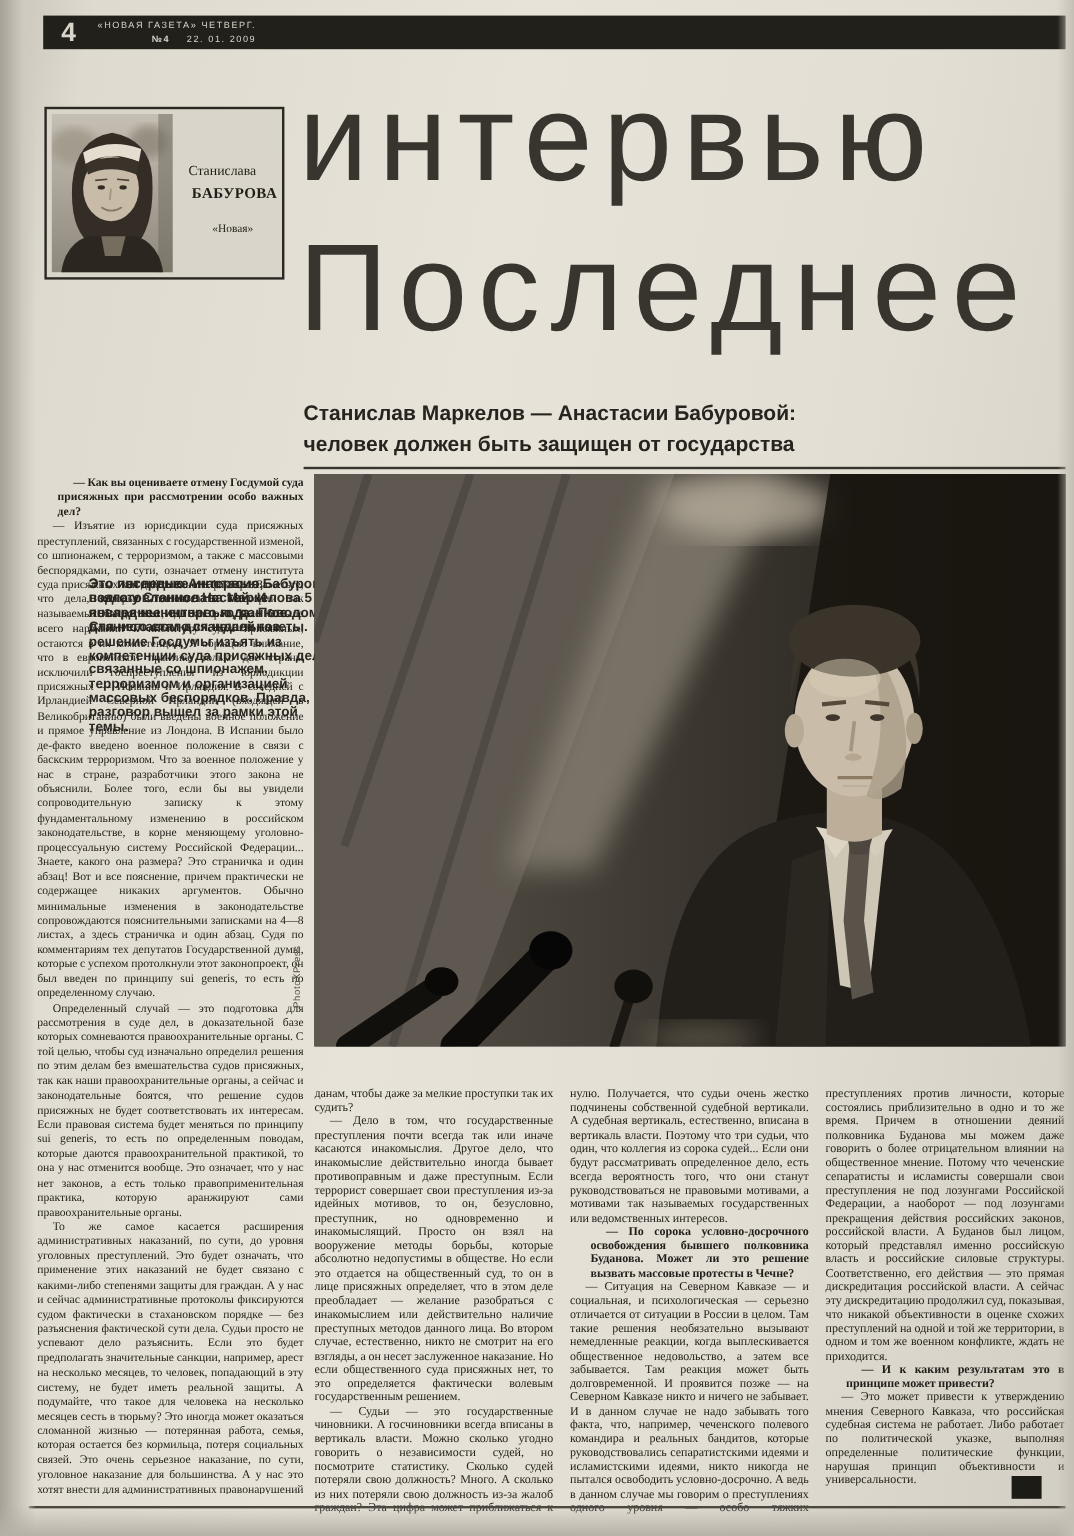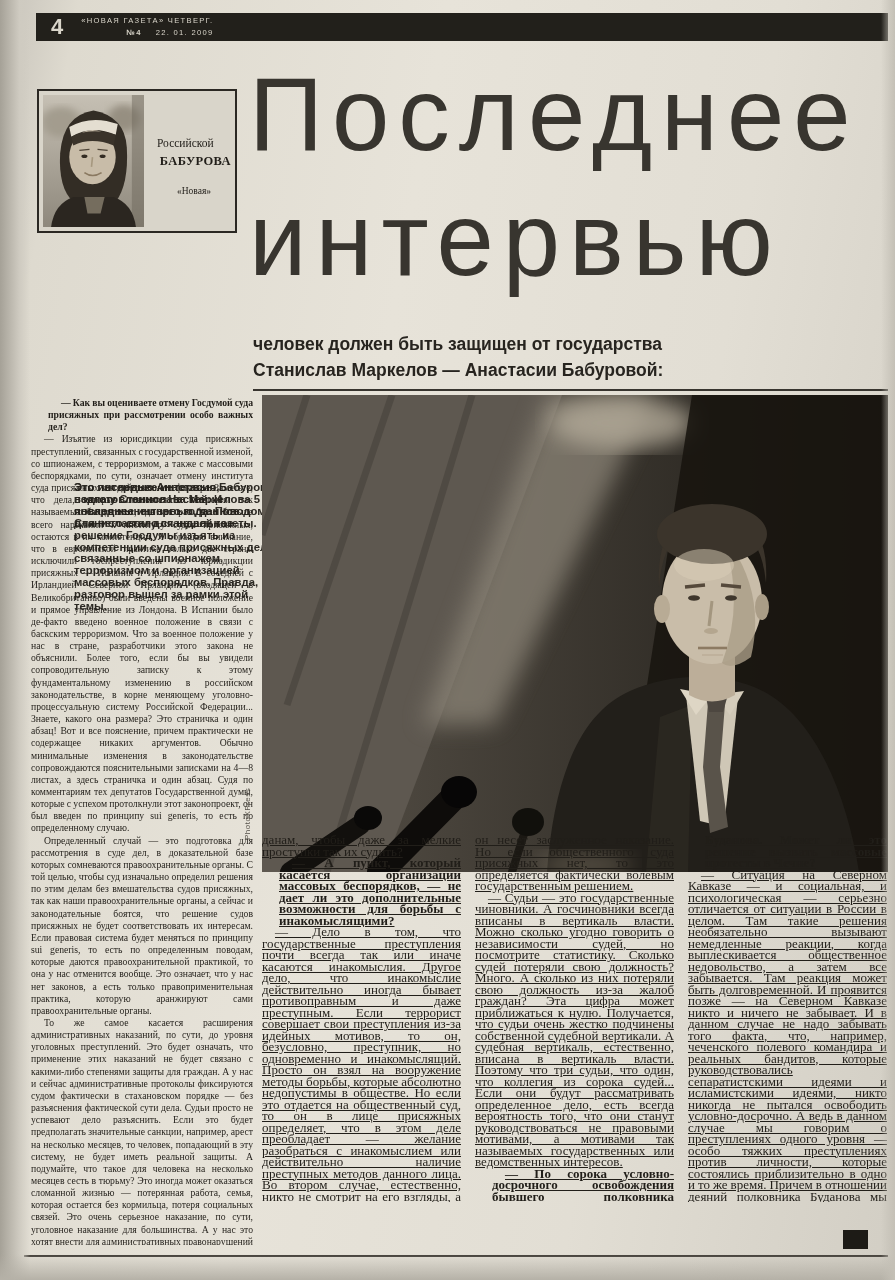--- a/index.html
+++ b/index.html
@@ -49,23 +49,23 @@
     font-family:"Liberation Sans",sans-serif; font-weight:bold;
     font-size:17.5px; line-height:26px; color:#27241f; }
   .deck-rule { position:absolute; left:253px; top:389px; width:635px; height:2px; background:#38352f; }
 
   
   .para { margin:0; text-indent:13px; }
   .para.q { font-weight:bold;margin-left:17px; }
   .para.cont { text-indent:0; }
   .col-left { position:absolute; left:31px; top:397px; width:222px; height:848px;
     overflow:hidden; font-size:9.7px; line-height:12.15px; text-align:justify; word-spacing:-0.3px; }
-  .col-bottom { position:absolute; left:262px; top:834px; width:625px; height:368px;
+  .col-bottom { position:absolute; left:262px; top:906px; width:625px; height:368px;
     overflow:hidden; column-count:3; column-gap:14px;
-    font-size:13px; line-height:11.5px; text-align:justify; word-spacing:-0.3px;text-decoration:underline; }
+    font-size:10px; line-height:11.5px; text-align:justify; word-spacing:-0.3px; }
 
   
   .photo { position:absolute; left:262px; top:395px; width:626px; height:477px; background:#1a1813; }
   .photo svg { width:100%; height:100%; display:block; }
   .credit { position:absolute; left:243px; top:840px; transform:rotate(-90deg);
     transform-origin:0 0; font-family:"Liberation Sans",sans-serif;
     font-size:8px; letter-spacing:.5px; color:#56524a; white-space:nowrap; }
 
   .end-marker { position:absolute; left:843px; top:1230px; width:25px; height:19px; background:#1d1b16; }
   .bottom-rule { position:absolute; left:24px; top:1255px; width:864px; height:2px; background:#44403a; }
@@ -107,39 +107,39 @@
         <ellipse cx="41" cy="63" rx="3" ry="1.8" fill="#332c23"></ellipse>
         <ellipse cx="59" cy="63" rx="3" ry="1.8" fill="#332c23"></ellipse>
         <path d="M36,57 L46,56 M54,56 L64,57" stroke="#4e4437" stroke-width="1.4" fill="none"></path>
         <path d="M49,64 L48,74" stroke="#a6987f" stroke-width="1.6" fill="none"></path>
         <path d="M41,80 Q49,86 58,80" stroke="#8a7961" stroke-width="1.6" fill="none"></path>
         <path d="M8,136 Q11,112 30,105 L70,105 Q89,112 92,136 Z" fill="#2b2620"></path>
         <path d="M41,105 L61,105 L57,122 L44,122 Z" fill="#756d5e"></path>
       </svg>
     </div>
     <div class="author-meta">
-      <div class="author-first">Российской</div>
+      <div class="author-first">Станислава</div>
       <div class="author-last">БАБУРОВА</div>
       <div class="author-aff">«Новая»</div>
     </div>
   </div>
 
   <div class="lede" lang="ru">
       <p class="para lede">Это интервью Анастасия Бабурова взяла у Станислава Маркелова 5 января нынешнего года. Поводом для него стало скандальное решение Госдумы изъять из компетенции суда присяжных дела, связанные со шпионажем, терроризмом и организацией массовых беспорядков. Правда, разговор вышел за рамки этой темы.</p>
       <p class="para lede">Это последнее интервью, подготовленное Настей. И последнее интервью, данное Станиславом для нашей газеты.</p>
     </div>
 
   <div class="headline">
+    <div>интервью</div>
     <div>Последнее</div>
-    <div>интервью</div>
   </div>
 
   <div class="deck">
+    <div>Станислав Маркелов — Анастасии Бабуровой:</div>
     <div>человек должен быть защищен от государства</div>
-    <div>Станислав Маркелов — Анастасии Бабуровой:</div>
   </div>
   <div class="deck-rule"></div>
 
   <div class="col-left" lang="ru">
       <p class="para q">— Как вы оцениваете отмену Госдумой суда присяжных при рассмотрении особо важных дел?</p>
       <p class="para a">— Изъятие из юрисдикции суда присяжных преступлений, связанных с государственной изменой, со шпионажем, с терроризмом, а также с массовыми беспорядками, по сути, означает отмену института суда присяжных как действенного фактора. Заметьте, что дела, которые относятся к категории так называемых бандитских, где как раз было больше всего нареканий к институту судов присяжных, остаются в их компетенции. Я обращаю внимание, что в европейской практике только две страны исключили госпреступления из юрисдикции присяжных — Испания и Ирландия. В соседней с Ирландией Северной Ирландии (входящей в Великобританию) были введены военное положение и прямое управление из Лондона. В Испании было де-факто введено военное положение в связи с баскским терроризмом. Что за военное положение у нас в стране, разработчики этого закона не объяснили. Более того, если бы вы увидели сопроводительную записку к этому фундаментальному изменению в российском законодательстве, в корне меняющему уголовно-процессуальную систему Российской Федерации... Знаете, какого она размера? Это страничка и один абзац! Вот и все пояснение, причем практически не содержащее никаких аргументов. Обычно минимальные изменения в законодательстве сопровождаются пояснительными записками на 4—8 листах, а здесь страничка и один абзац. Судя по комментариям тех депутатов Государственной думы, которые с успехом протолкнули этот законопроект, он был введен по принципу sui generis, то есть по определенному случаю.</p>
       <p class="para a">Определенный случай — это подготовка для рассмотрения в суде дел, в доказательной базе которых сомневаются правоохранительные органы. С той целью, чтобы суд изначально определил решения по этим делам без вмешательства судов присяжных, так как наши правоохранительные органы, а сейчас и законодательные боятся, что решение судов присяжных не будет соответствовать их интересам. Если правовая система будет меняться по принципу sui generis, то есть по определенным поводам, которые даются правоохранительной практикой, то она у нас отменится вообще. Это означает, что у нас нет законов, а есть только правоприменительная практика, которую аранжируют сами правоохранительные органы.</p>
       <p class="para a">То же самое касается расширения административных наказаний, по сути, до уровня уголовных преступлений. Это будет означать, что применение этих наказаний не будет связано с какими-либо степенями защиты для граждан. А у нас и сейчас административные протоколы фиксируются судом фактически в стахановском порядке — без разъяснения фактической сути дела. Судьи просто не успевают дело разъяснить. Если это будет предполагать значительные санкции, например, арест на несколько месяцев, то человек, попадающий в эту систему, не будет иметь реальной защиты. А подумайте, что такое для человека на несколько месяцев сесть в тюрьму? Это иногда может оказаться сломанной жизнью — потерянная работа, семья, которая остается без кормильца, потеря социальных связей. Это очень серьезное наказание, по сути, уголовное наказание для большинства. А у нас это хотят внести для административных правонарушений — не преступлений, а правонарушений. Насколько же мы не доверяем нашим граж-</p>
     </div>
 
@@ -192,21 +192,20 @@
         <line x1="250" y1="477" x2="263" y2="436" stroke="#1b1813" stroke-width="8" stroke-linecap="round"></line>
         <ellipse cx="266" cy="427" rx="16" ry="14" fill="#11100c"></ellipse>
       </g>
       <ellipse cx="322" cy="470" rx="48" ry="13" fill="#8a806e" opacity=".5" filter="url(#pbl)"></ellipse>
     </svg>
   </div>
   <div class="credit">PhotoXPress</div>
 
   <div class="col-bottom" lang="ru">
       <p class="para cont">данам, чтобы даже за мелкие проступки так их судить?</p>
-      <p class="para q">— А пункт, который касается организации массовых беспорядков, — не дает ли это дополнительные возможности для борьбы с инакомыслящими?</p>
       <p class="para a">— Дело в том, что государственные преступления почти всегда так или иначе касаются инакомыслия. Другое дело, что инакомыслие действительно иногда бывает противоправным и даже преступным. Если террорист совершает свои преступления из-за идейных мотивов, то он, безусловно, преступник, но одновременно и инакомыслящий. Просто он взял на вооружение методы борьбы, которые абсолютно недопустимы в обществе. Но если это отдается на общественный суд, то он в лице присяжных определяет, что в этом деле преобладает — желание разобраться с инакомыслием или действительно наличие преступных методов данного лица. Во втором случае, естественно, никто не смотрит на его взгляды, а он несет заслуженное наказание. Но если общественного суда присяжных нет, то это определяется фактически волевым государственным решением.</p>
       <p class="para a">— Судьи — это государственные чиновники. А госчиновники всегда вписаны в вертикаль власти. Можно сколько угодно говорить о независимости судей, но посмотрите статистику. Сколько судей потеряли свою должность? Много. А сколько из них потеряли свою должность из-за жалоб граждан? Эта цифра может приближаться к нулю. Получается, что судьи очень жестко подчинены собственной судебной вертикали. А судебная вертикаль, естественно, вписана в вертикаль власти. Поэтому что три судьи, что один, что коллегия из сорока судей... Если они будут рассматривать определенное дело, есть всегда вероятность того, что они станут руководствоваться не правовыми мотивами, а мотивами так называемых государственных или ведомственных интересов.</p>
       <p class="para q">— По сорока условно-досрочного освобождения бывшего полковника Буданова. Может ли это решение вызвать массовые протесты в Чечне?</p>
       <p class="para a">— Ситуация на Северном Кавказе — и социальная, и психологическая — серьезно отличается от ситуации в России в целом. Там такие решения необязательно вызывают немедленные реакции, когда выплескивается общественное недовольство, а затем все забывается. Там реакция может быть долговременной. И проявится позже — на Северном Кавказе никто и ничего не забывает. И в данном случае не надо забывать того факта, что, например, чеченского полевого командира и реальных бандитов, которые руководствовались сепаратистскими идеями и исламистскими идеями, никто никогда не пытался освободить условно-досрочно. А ведь в данном случае мы говорим о преступлениях одного уровня — особо тяжких преступлениях против личности, которые состоялись приблизительно в одно и то же время. Причем в отношении деяний полковника Буданова мы можем даже говорить о более отрицательном влиянии на общественное мнение. Потому что чеченские сепаратисты и исламисты совершали свои преступления не под лозунгами Российской Федерации, а наоборот — под лозунгами прекращения действия российских законов, российской власти. А Буданов был лицом, который представлял именно российскую власть и российские силовые структуры. Соответственно, его действия — это прямая дискредитация российской власти. А сейчас эту дискредитацию продолжил суд, показывая, что никакой объективности в оценке схожих преступлений на одной и той же территории, в одном и том же военном конфликте, ждать не приходится.</p>
       <p class="para q">— И к каким результатам это в принципе может привести?</p>
       <p class="para a">— Это может привести к утверждению мнения Северного Кавказа, что российская судебная система не работает. Либо работает по политической указке, выполняя определенные политические функции, нарушая принцип объективности и универсальности.</p>
     </div>
 
   <div class="end-marker"></div>
   <div class="bottom-rule"></div>

